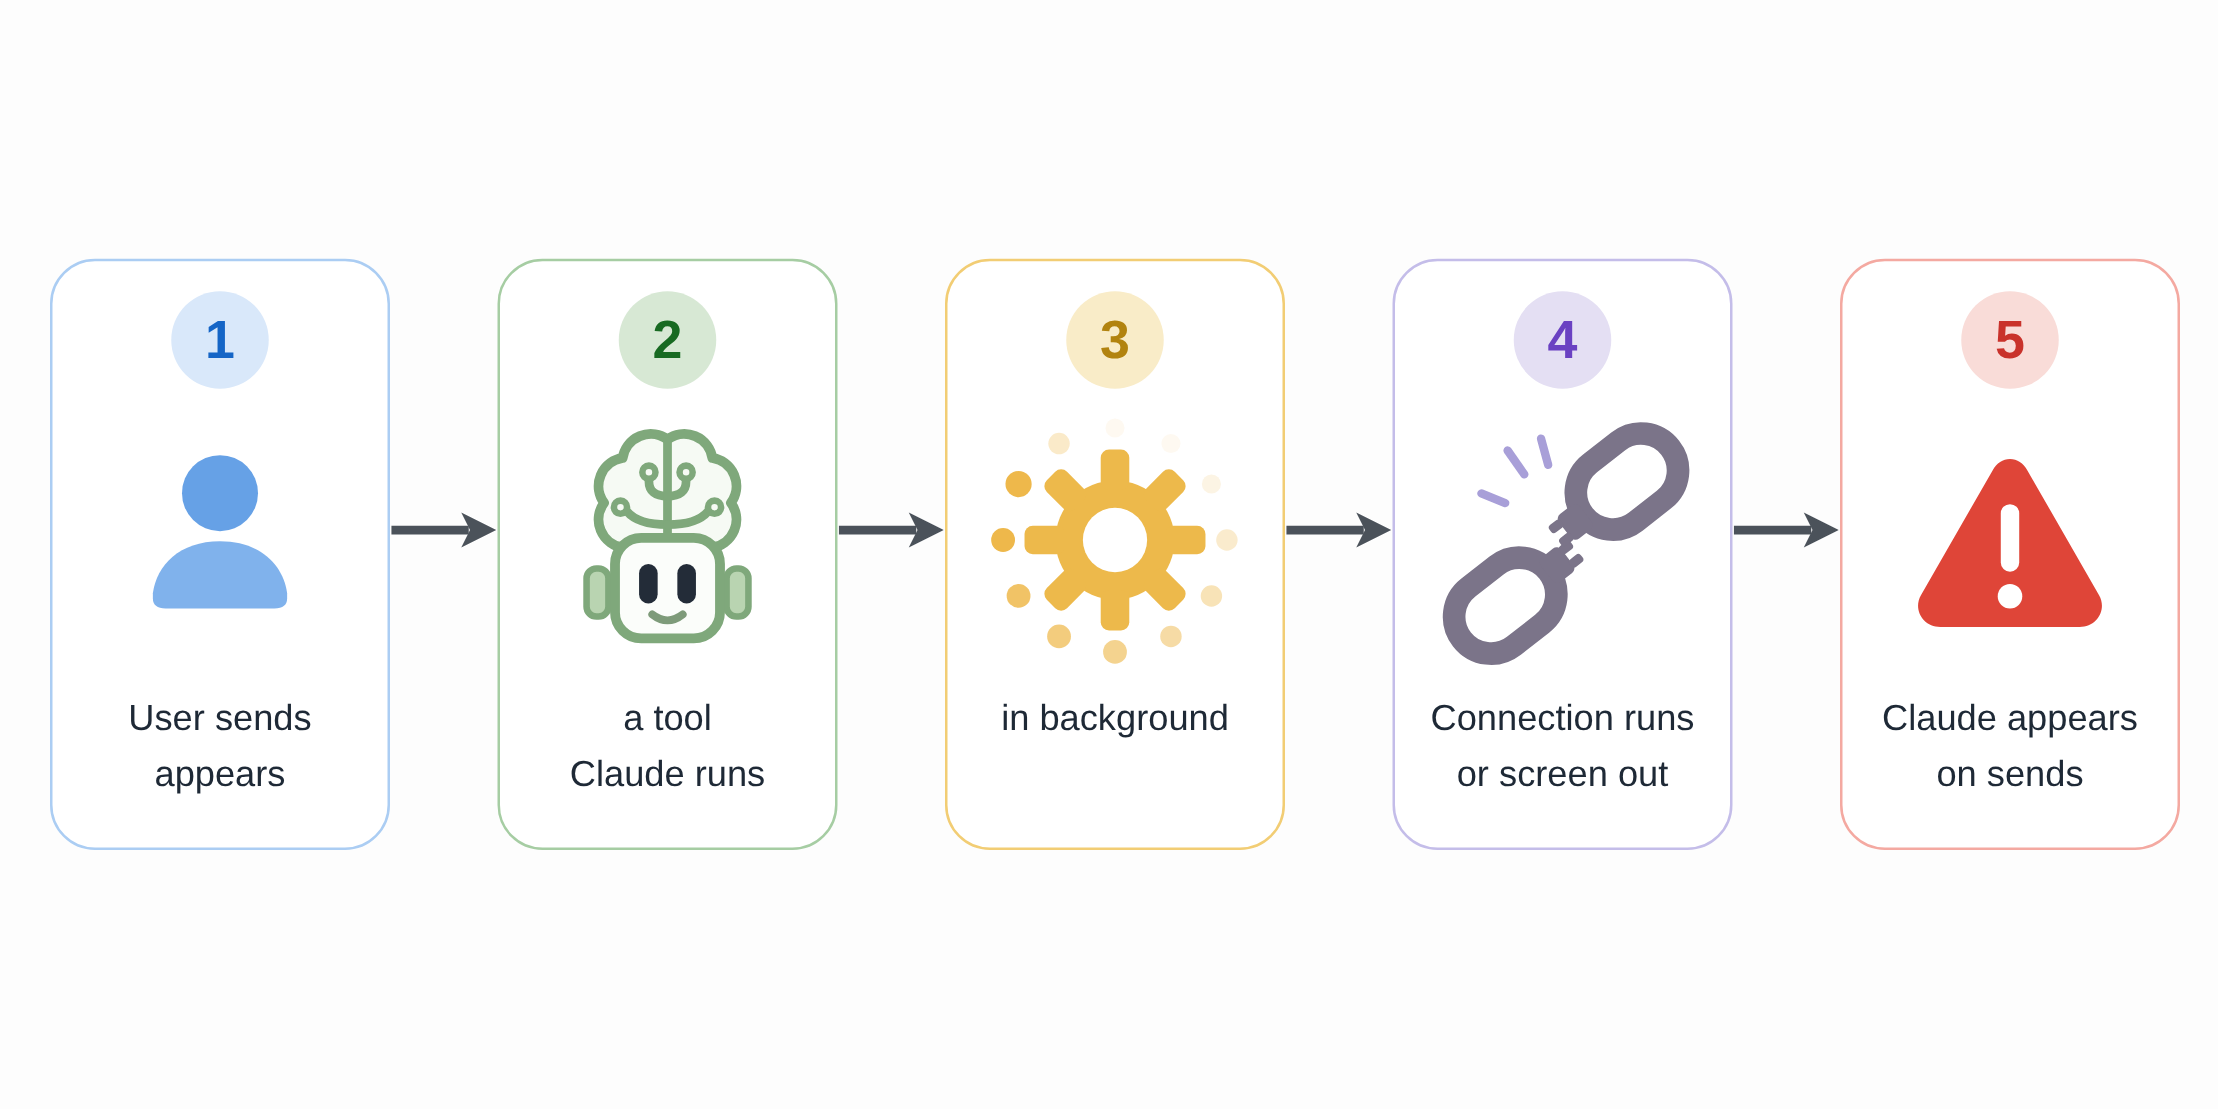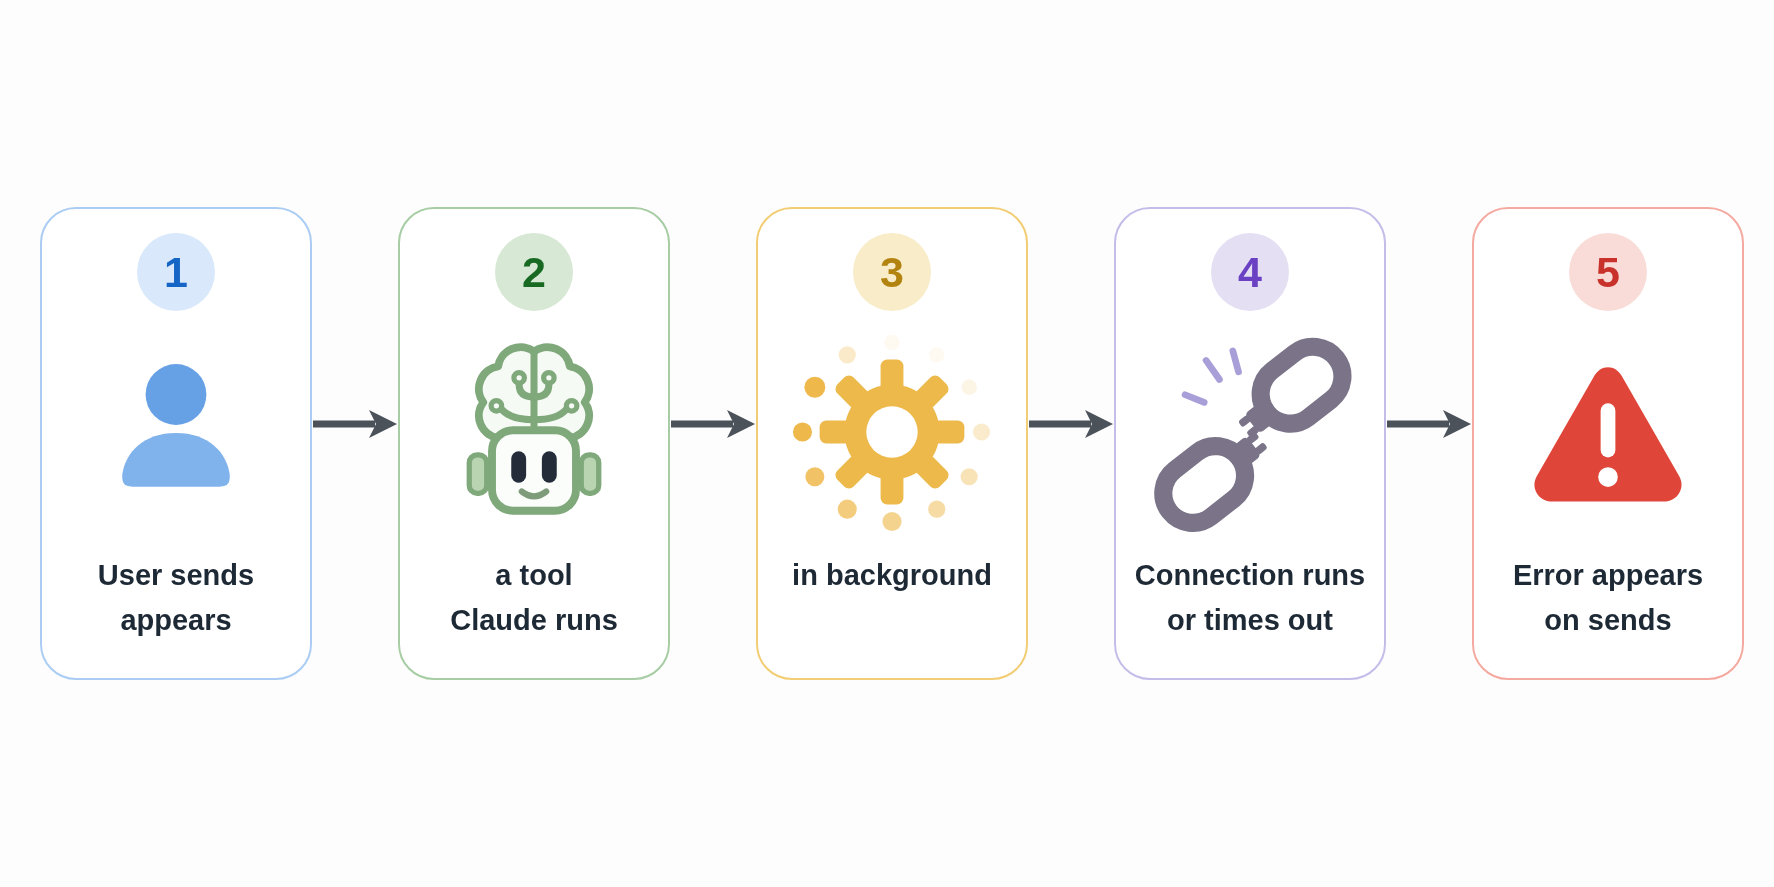--- a/index.html
+++ b/index.html
@@ -14,21 +14,21 @@
   .card.s4{border:2px solid #c4bde9;}
   .card.s5{border:2px solid #f4a9a1;}
   .badge{width:78px;height:78px;border-radius:50%;margin-top:24px;display:flex;align-items:center;
          justify-content:center;font-size:43px;font-weight:700;}
   .s1 .badge{background:#d9e8fa;color:#1565c6;}
   .s2 .badge{background:#d7e8d4;color:#186a22;}
   .s3 .badge{background:#f9ecc8;color:#b2830f;}
   .s4 .badge{background:#e4dff3;color:#6a41c2;}
   .s5 .badge{background:#f9dcd8;color:#c9322b;}
   .icon-wrap{height:242px;width:100%;display:flex;align-items:center;justify-content:center;}
-  .label{text-align:center;font-size:29px;line-height:45px;font-weight:700;color:#1e2936;}
+  .label{text-align:center;font-size:29px;line-height:45px;font-weight:400;color:#1e2936;}
   .label span{display:block;}
   .gap{width:86px;display:flex;justify-content:center;align-items:flex-start;}
   .gap svg{margin-top:202px;display:block;}
 </style>
 </head>
 <body>
 
 <div class="canvas">
   <div class="flow">
 
@@ -154,40 +154,40 @@
           <g transform="translate(164 66) rotate(-38)">
             <rect x="-46" y="-31" width="92" height="62" rx="31" fill="none" stroke="#7b7489" stroke-width="19"></rect>
             <rect x="-66" y="-13" width="22" height="26" rx="5" fill="#7b7489"></rect>
             <rect x="-76" y="-11" width="12" height="8" rx="3" fill="#7b7489"></rect>
             <rect x="-76" y="3" width="12" height="8" rx="3" fill="#7b7489"></rect>
           </g>
         </svg>
       </div>
       <div class="label">
         <span>Connection runs</span>
-        <span>or times out</span>
+        <span>or screen out</span>
       </div>
     </div>
 
     <div class="gap">
       <svg width="84" height="30" viewBox="0 0 84 30">
         <path d="M0 11.5 H62 V18.5 H0 Z" fill="#4b525a"></path>
         <path d="M56 1 L84 15 L56 29 L63 15 Z" fill="#4b525a"></path>
       </svg>
     </div>
 
     <div class="card s5">
       <div class="badge">5</div>
       <div class="icon-wrap">
         <svg width="172" height="156" viewBox="0 0 210 190">
           <path d="M105 16 c7 0 13 4 17 11 l70 122 c8 14 -2 31 -19 31 H37 c-17 0 -27 -17 -19 -31 L88 27 c4 -7 10 -11 17 -11 z" fill="#df4538"></path>
           <rect x="96" y="60" width="18" height="66" rx="9" fill="#ffffff"></rect>
           <circle cx="105" cy="150" r="12" fill="#ffffff"></circle>
         </svg>
       </div>
       <div class="label">
-        <span>Error appears</span>
+        <span>Claude appears</span>
         <span>on sends</span>
       </div>
     </div>
 
   </div>
 </div>
 
 </body></html>

